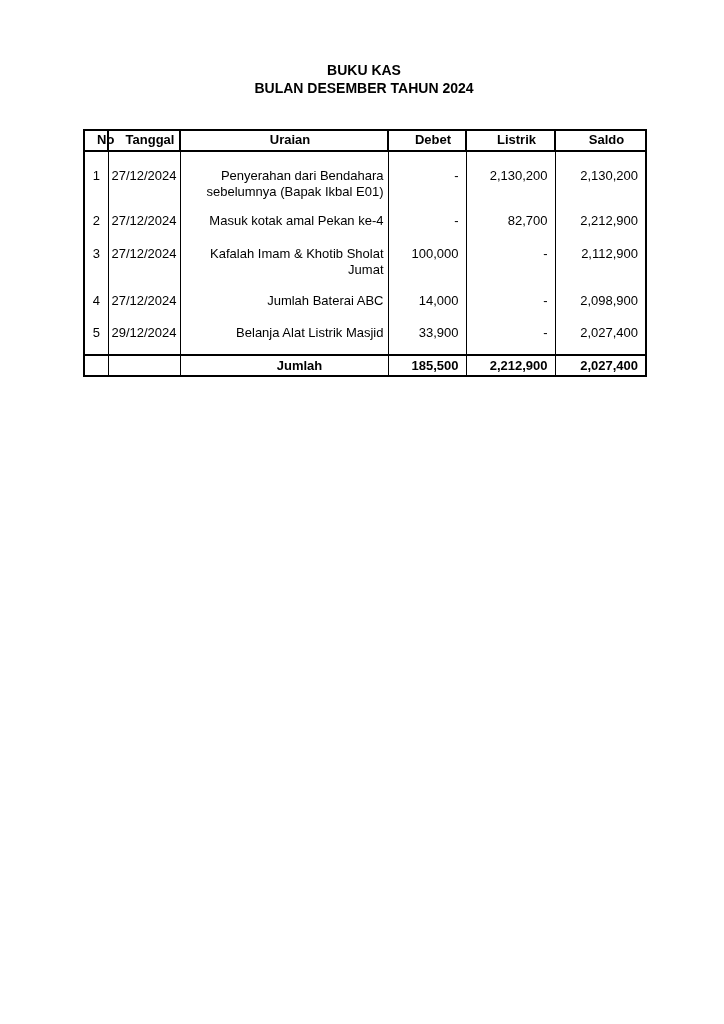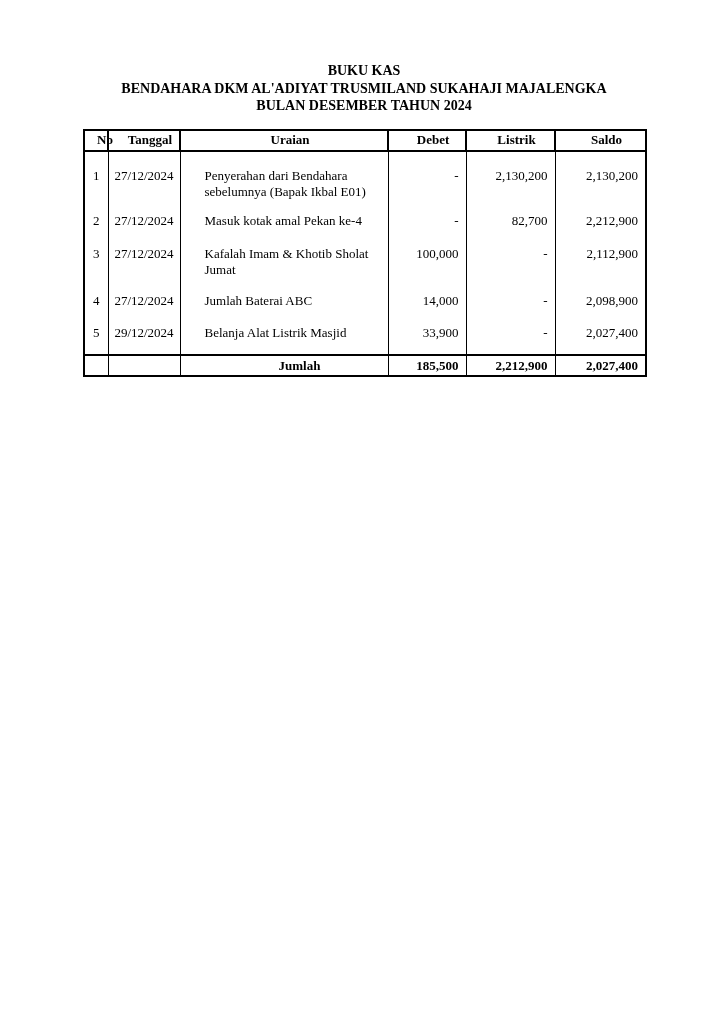--- a/index.html
+++ b/index.html
@@ -8,21 +8,20 @@
     width: 724px; height: 1024px;
     background: var(--page-bg, #ffffff);
     font-family: "Liberation Sans", sans-serif;
     color: var(--text-color, #000000);
   }
   .page {
     position: relative;
     width: 724px; height: 780px;
     background: var(--page-bg, #ffffff);
     overflow: hidden;
-    font-family: Liberation Serif, serif;
   }
   .title-block {
     position: absolute;
     left: 83px; top: 62px; width: 562px;
     text-align: center;
     font-size: 14px;
     font-weight: bold;
     line-height: 17.5px;
     white-space: nowrap;
   }
@@ -64,36 +63,35 @@
     border-bottom: 2px solid var(--border-color, #000000);
     border-left: 1.5px solid var(--border-color, #000000);
     border-right: 1.5px solid var(--border-color, #000000);
     font-weight: bold;
     vertical-align: middle;
   }
   tr.frow { height: 21px; }
   .c-no { text-align: center; }
   .c-tanggal { text-align: center; margin-left: 46px; }
   .c-uraian {
-    text-align: left;
+    text-align: right;
     padding-left: 24px;
     padding-right: 4px;
     white-space: pre-line;
   }
   .c-label { text-align: center; padding-left: 32px; }
   .c-num { text-align: right; padding-right: 7px; }
 </style>
 </head>
 <body>
 
 <div class="page">
 
   <div class="title-block">
     <div>BUKU KAS</div>
-    <div>BENDAHARA DKM AL'ADIYAT TRUSMILAND SUKAHAJI MAJALENGKA</div>
     <div>BULAN DESEMBER TAHUN 2024</div>
   </div>
 
   <table class="kas">
     <colgroup>
       <col style="width:24px">
       <col style="width:72px">
       <col style="width:208px">
       <col style="width:78px">
       <col style="width:89px">

